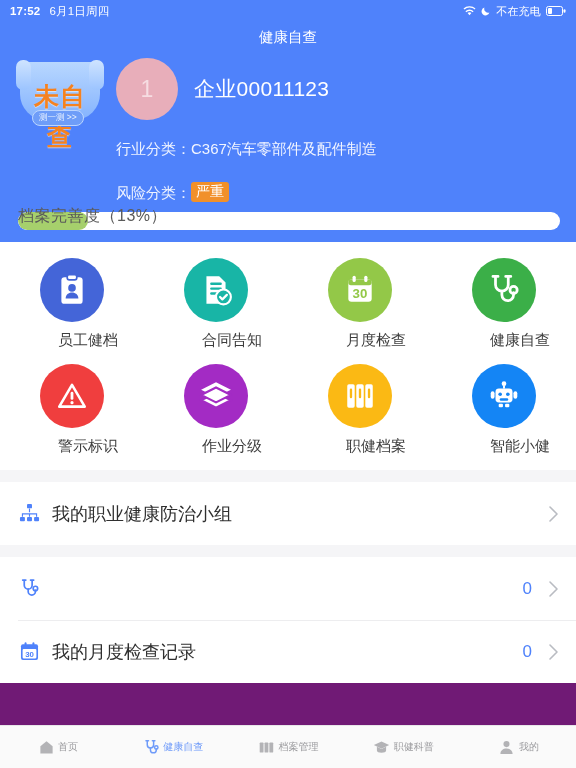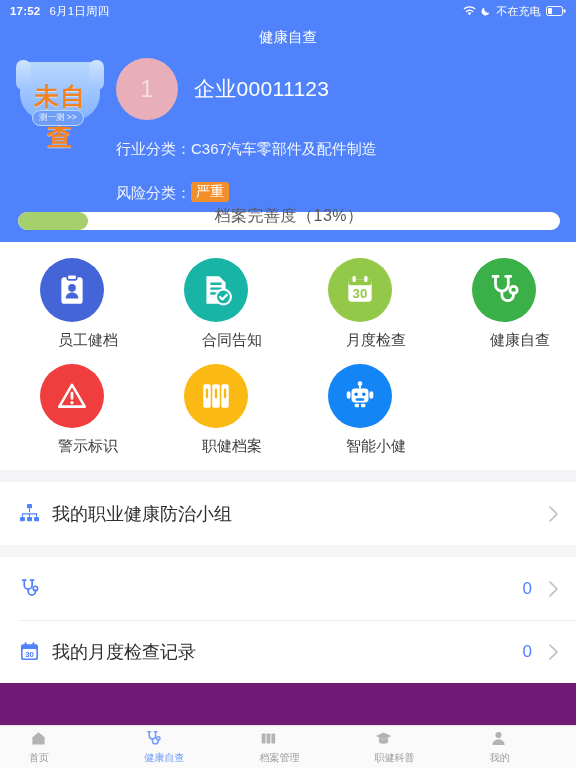--- a/index.html
+++ b/index.html
@@ -85,21 +85,21 @@
 
   
   .progress-wrap { position: relative; margin: 2px 16px 0 18px; height: 22px; }
   .progress-track {
     position: absolute; left: 0; right: 0; top: 2px; height: 18px;
     background: #ffffff; border-radius: 9px; overflow: hidden;
   }
   .progress-fill { height: 100%; background: #a6d06c; border-radius: 9px; }
   .progress-text {
     position: absolute; left: 0; right: 0; top: -4px;
-    text-align: center; font-size: 16px; color: #5a5a5a;
+    text-align: left; font-size: 16px; color: #5a5a5a;
     letter-spacing: .5px; font-weight: 500;
   }
 
   
   .grid-card { background: #ffffff; padding: 16px 0 14px 0; }
   .grid { display: grid; grid-template-columns: repeat(4, 1fr); row-gap: 14px; }
   .grid-item { display: flex; flex-direction: column; align-items: center; gap: 9px; }
   .gi-circle {
     width: 64px; height: 64px; border-radius: 50%;
     display: flex; align-items: center; justify-content: center;
@@ -123,22 +123,22 @@
   .chev { margin-left: 16px; width: 12px; height: 20px; flex: 0 0 12px; }
   .chev svg { display: block; }
 
   
   .tabbar {
     position: absolute; left: 0; right: 0; bottom: 0; height: 43px;
     background: #fafafa; border-top: 1px solid #e6e6e8;
     display: flex;
   }
   .tab {
-    flex: 1; display: flex; flex-direction: column; 
-    justify-content: center; gap: 3px; color: #9b9b9e; font-size: 10px; padding-left: 29px;
+    flex: 1; display: flex; flex-direction: row; align-items: center;
+    justify-content: center; gap: 3px; color: #9b9b9e; font-size: 10px;
   }
   .tab.active { color: #6f9bf9; }
   .tab-ico { width: 18px; height: 18px; display: flex; align-items: center; justify-content: center; }
 </style>
 </head>
 <body>
 
 <div class="screen">
 
   <div class="statusbar" style="background: rgb(79, 130, 251);">
@@ -262,20 +262,30 @@
         <div class="gi-circle" id="gc4" style="background: rgb(240, 62, 62);">
           <svg width="34" height="34" viewBox="0 0 32 32">
               <path d="M16 5.5 28 26H4z" fill="none" stroke="#fff" stroke-width="2.4" stroke-linejoin="round"></path>
               <rect x="14.7" y="12" width="2.6" height="7.6" rx="1.3" fill="#fff"></rect>
               <circle cx="16" cy="22.3" r="1.5" fill="#fff"></circle>
             </svg>
         </div>
         <div class="gi-label">警示标识</div>
       </div>
 
+      <div class="grid-item">
+        <div class="gi-circle" id="gc5" style="background: rgb(163, 43, 196);">
+          <svg width="34" height="34" viewBox="0 0 32 32">
+              <path d="M16 3 30 10 16 17 2 10z" fill="#fff"></path>
+              <path d="M16 13 30 20 16 27 2 20z" fill="#fff" stroke="#A32BC4" stroke-width="2"></path>
+              <path d="M16 8 30 15 16 22 2 15z" fill="#fff" stroke="#A32BC4" stroke-width="2"></path>
+            </svg>
+        </div>
+        <div class="gi-label">作业分级</div>
+      </div>
 
       <div class="grid-item">
         <div class="gi-circle" id="gc6" style="background: rgb(251, 185, 20);">
           <svg width="34" height="34" viewBox="0 0 32 32">
               <rect x="4" y="5" width="7" height="22" rx="1.6" fill="#fff"></rect>
               <rect x="12.5" y="5" width="7" height="22" rx="1.6" fill="#fff"></rect>
               <rect x="21" y="5" width="7" height="22" rx="1.6" fill="#fff"></rect>
               <rect x="6.4" y="9" width="2.2" height="9" rx="1.1" fill="#FBB914"></rect>
               <rect x="14.9" y="9" width="2.2" height="9" rx="1.1" fill="#FBB914"></rect>
               <rect x="23.4" y="9" width="2.2" height="9" rx="1.1" fill="#FBB914"></rect>

